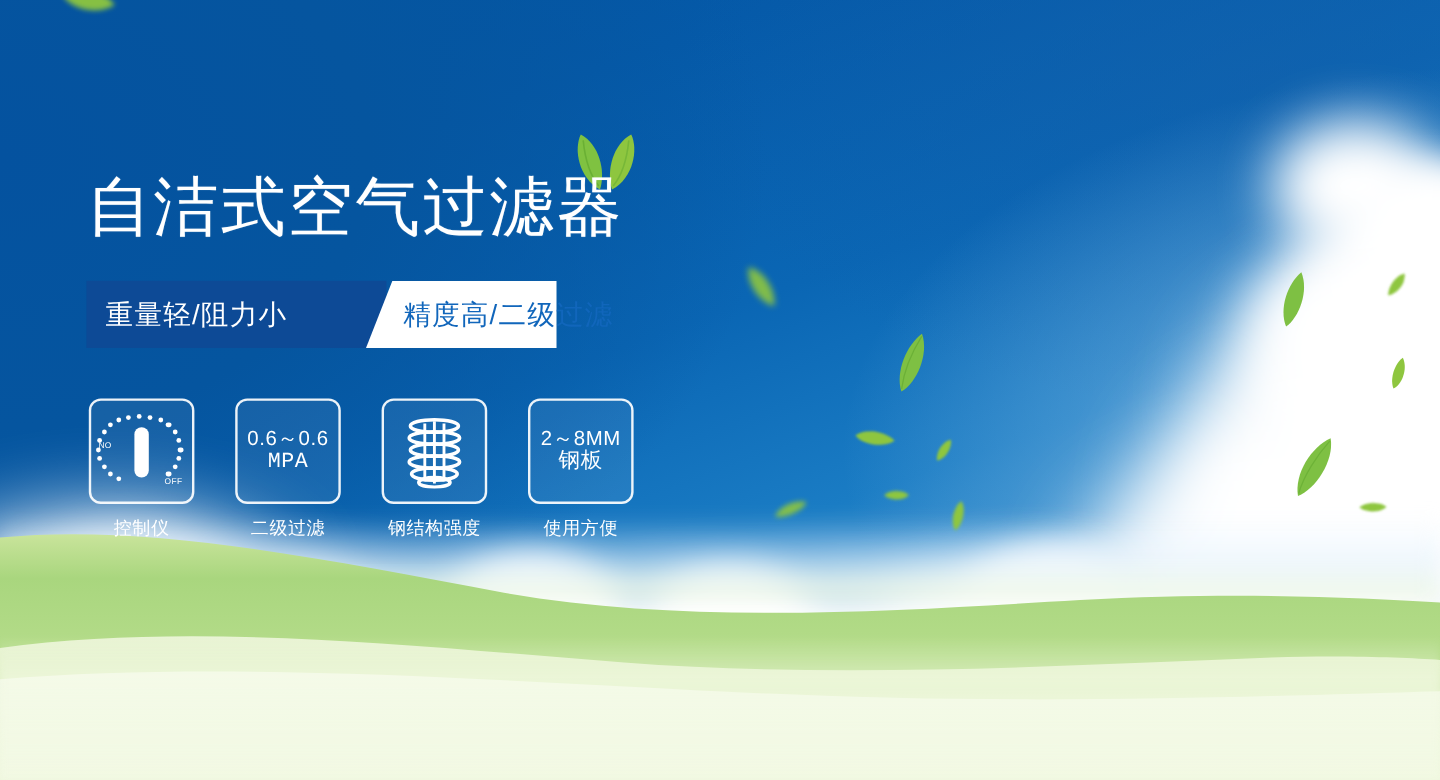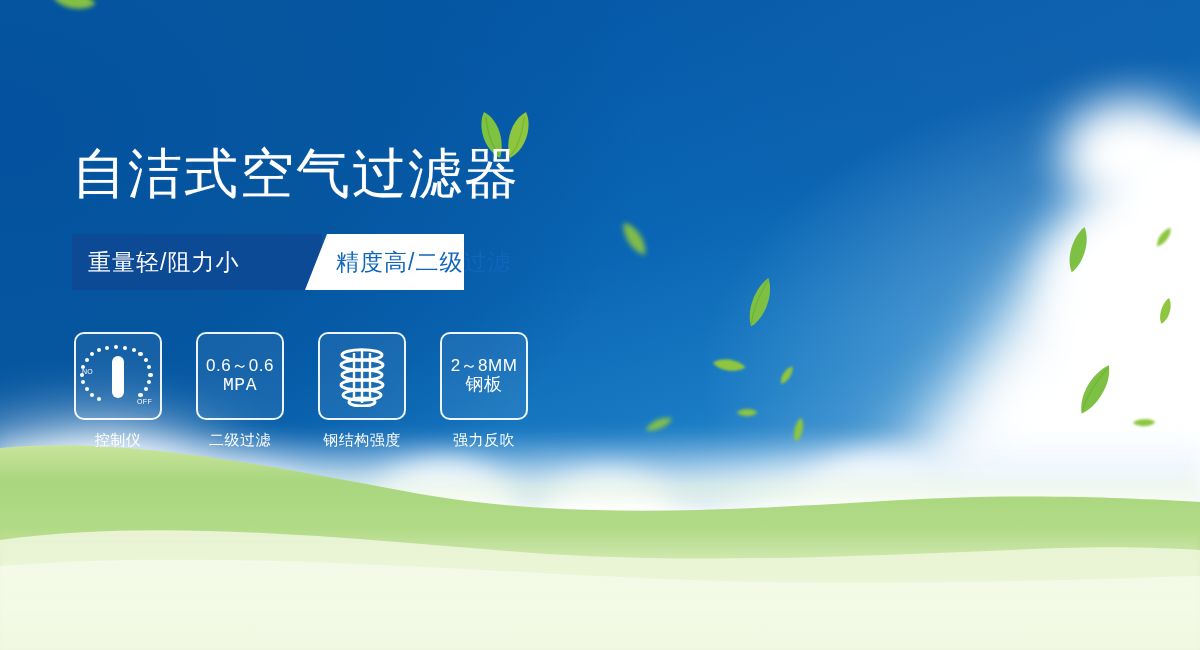--- a/index.html
+++ b/index.html
@@ -325,18 +325,18 @@
       <div class="flabel">钢结构强度</div>
     </div>
 
     <div class="feature">
       <div class="fbox">
         <div class="txt">
           <span>2～8MM</span>
           <span class="l2">钢板</span>
         </div>
       </div>
-      <div class="flabel">强力反吹</div>
+      <div class="flabel">使用方便</div>
     </div>
 
 
   </div>
 </div>
 
 </body></html>

